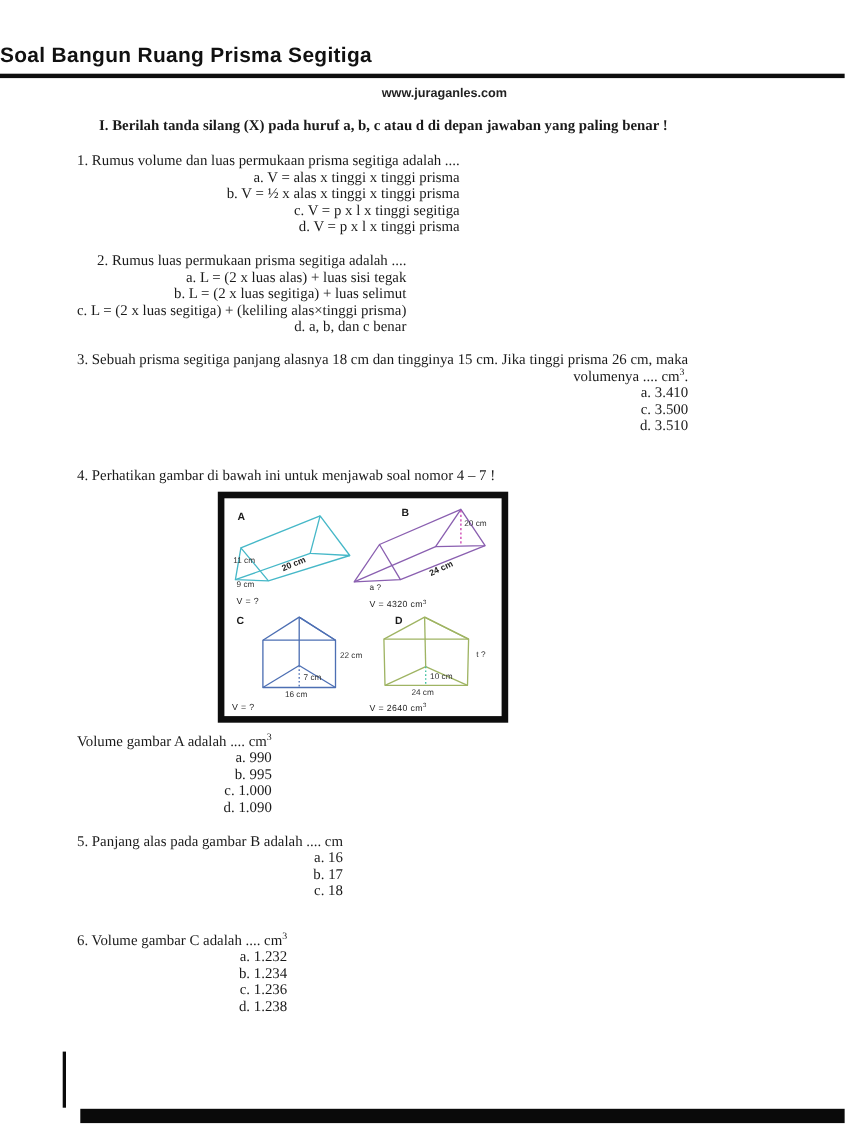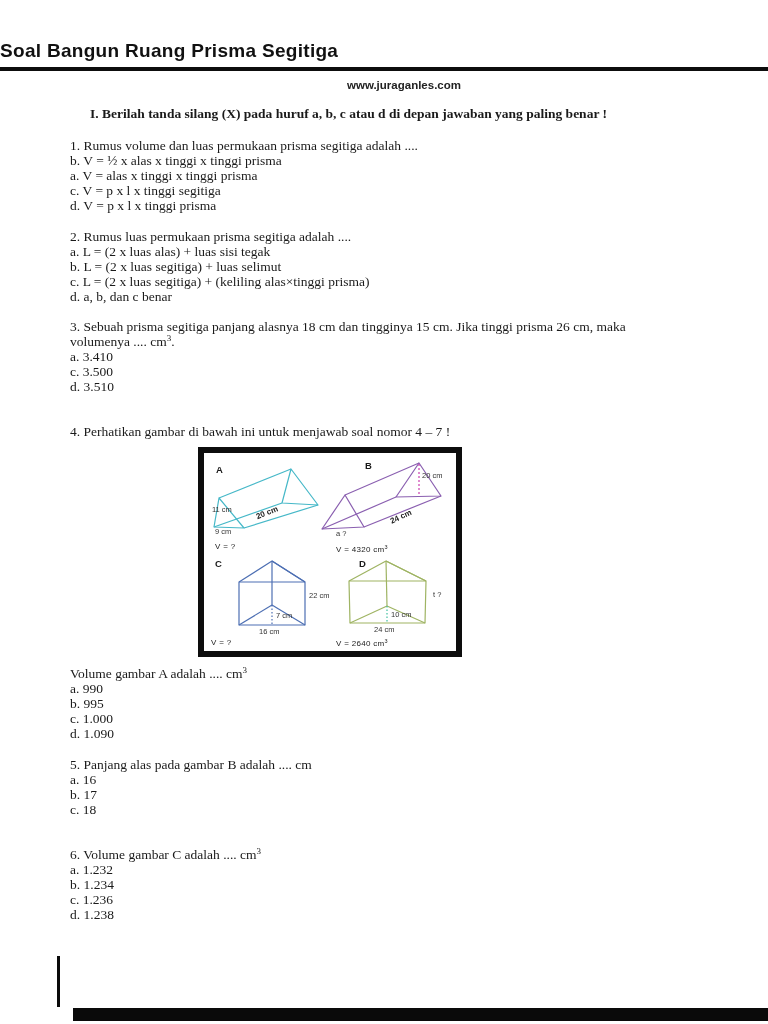--- a/index.html
+++ b/index.html
@@ -35,21 +35,21 @@
   }
   .instruction {
     left: 70px; top: 106px;
     font-weight: bold;
     font-size: 13.5px;
     margin-left: 20px;
   }
 
   
   .qblock { left: 70px; font-size: 13.5px; line-height: 15px; }
-  .qblock div { white-space: nowrap; }
+  .qblock div { white-space: nowrap; text-align: right; }
   sup.s { font-size: 9px; line-height: 0; }
 
   
   .figure-frame {
     left: 198px; top: 447px;
     width: 264px; height: 210px;
     box-sizing: border-box;
     border: 6px solid #0d0d0d;
     background: #fff;
   }
@@ -71,22 +71,22 @@
 
 <div>
 
   <div class="abs doc-title">Soal Bangun Ruang Prisma Segitiga</div>
   <div class="abs title-rule"></div>
   <div class="abs site-url">www.juraganles.com</div>
   <div class="abs instruction">I. Berilah tanda silang (X) pada huruf a, b, c atau d di depan jawaban yang paling benar !</div>
 
   <div class="abs qblock" style="top:138px">
     <div>1. Rumus volume dan luas permukaan prisma segitiga adalah ....</div>
+    <div>a. V = alas x tinggi x tinggi prisma</div>
     <div>b. V = ½ x alas x tinggi x tinggi prisma</div>
-    <div>a. V = alas x tinggi x tinggi prisma</div>
     <div>c. V = p x l x tinggi segitiga</div>
     <div>d. V = p x l x tinggi prisma</div>
   </div>
 
   <div class="abs qblock" style="top:229px">
     <div>2. Rumus luas permukaan prisma segitiga adalah ....</div>
     <div>a. L = (2 x luas alas) + luas sisi tegak</div>
     <div>b. L = (2 x luas segitiga) + luas selimut</div>
     <div>c. L = (2 x luas segitiga) + (keliling alas×tinggi prisma)</div>
     <div>d. a, b, dan c benar</div>

